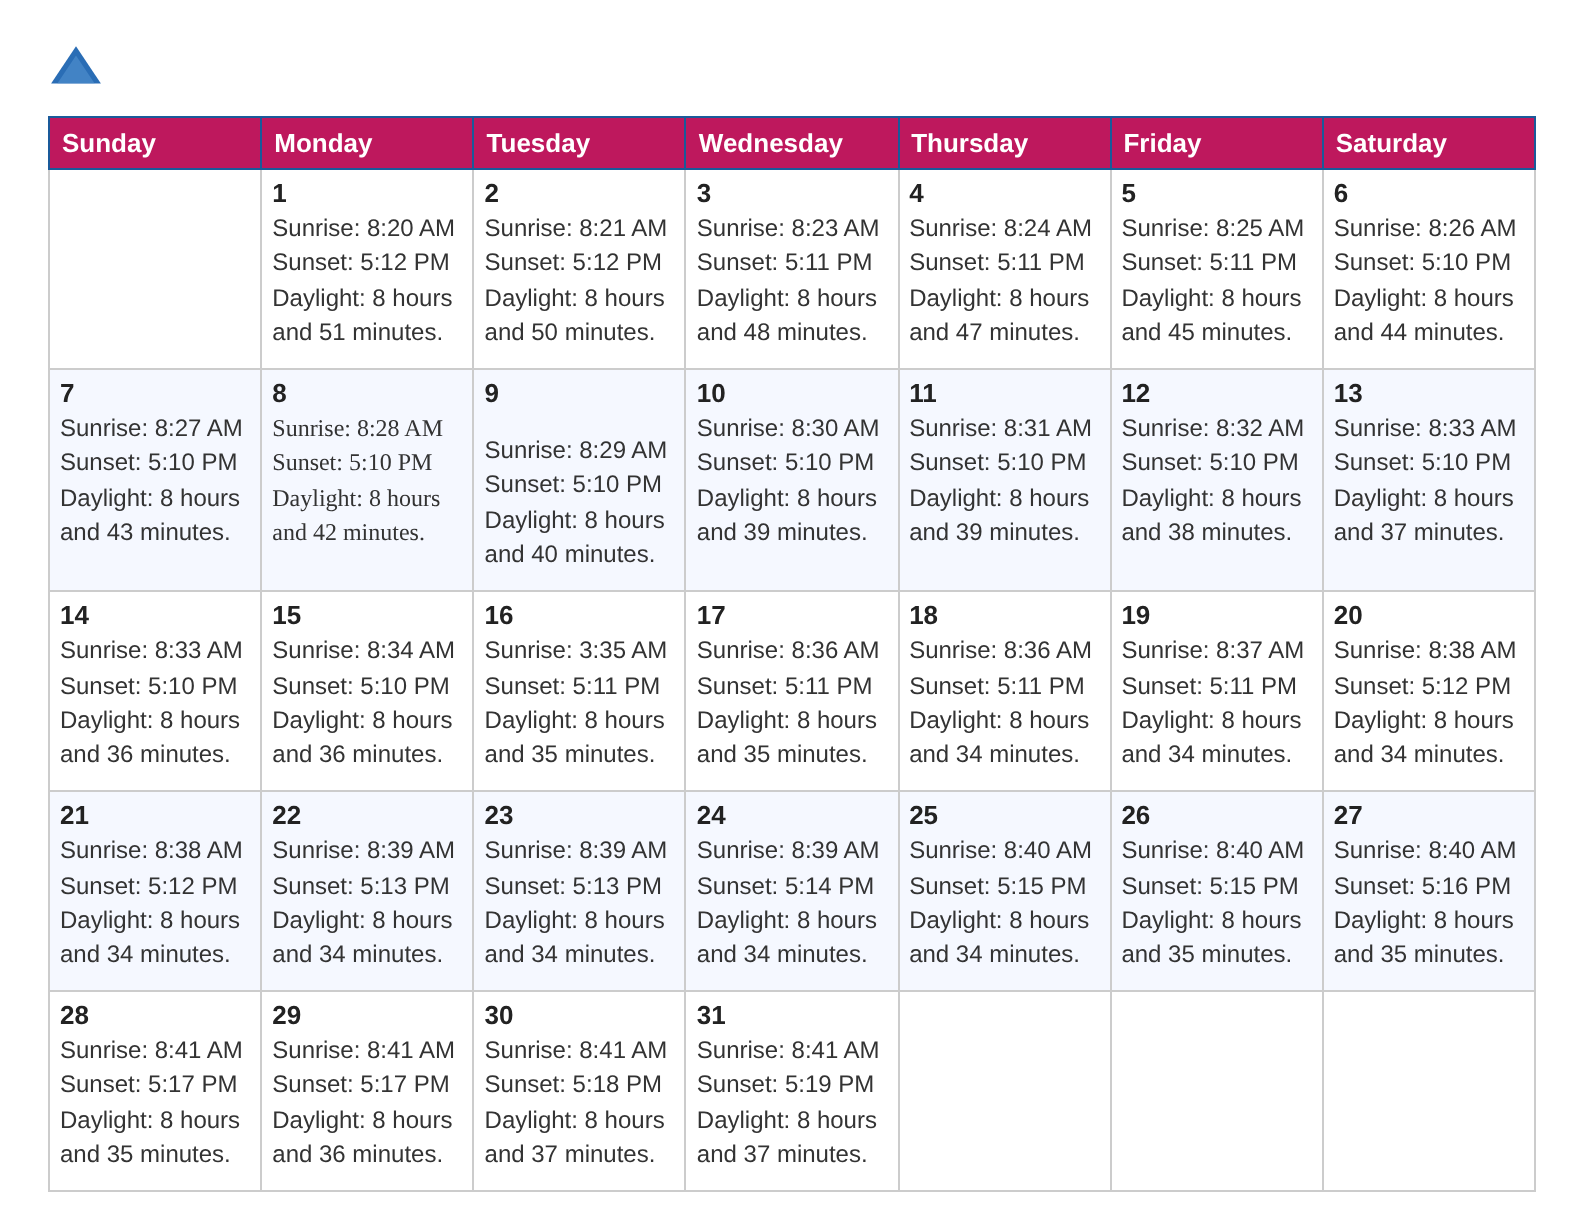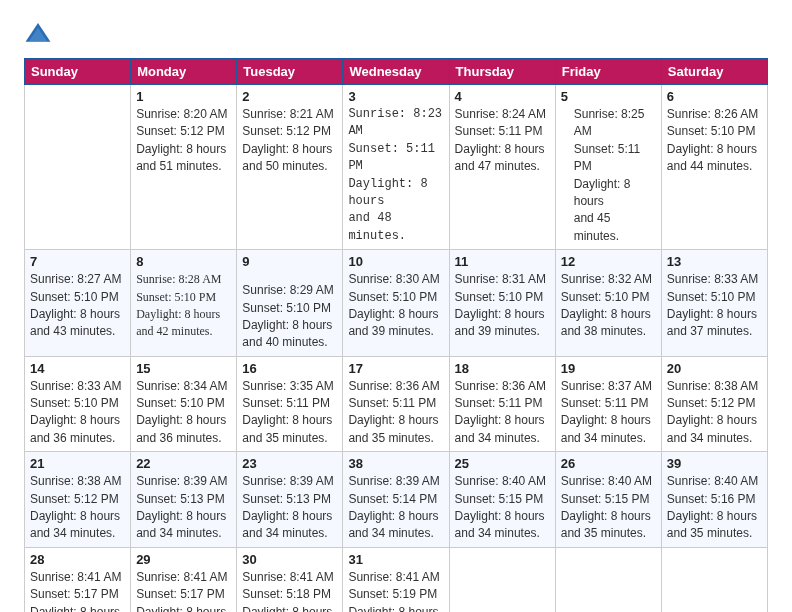--- a/index.html
+++ b/index.html
@@ -143,35 +143,35 @@
           </td>
           <td>
             <span class="day-num">2</span>
             <div class="day-info" style="white-space: pre-line;">Sunrise: 8:21 AM
 Sunset: 5:12 PM
 Daylight: 8 hours
 and 50 minutes.</div>
           </td>
           <td>
             <span class="day-num">3</span>
-            <div class="day-info" style="white-space: pre-line; font-family: Liberation Mono, monospace;">Sunrise: 8:23 AM
+            <div class="day-info" style="white-space: pre-line;">Sunrise: 8:23 AM
 Sunset: 5:11 PM
 Daylight: 8 hours
 and 48 minutes.</div>
           </td>
           <td>
             <span class="day-num">4</span>
             <div class="day-info" style="white-space: pre-line;">Sunrise: 8:24 AM
 Sunset: 5:11 PM
 Daylight: 8 hours
 and 47 minutes.</div>
           </td>
           <td>
             <span class="day-num">5</span>
-            <div class="day-info" style="white-space: pre-line; margin-left: 13px;">Sunrise: 8:25 AM
+            <div class="day-info" style="white-space: pre-line;">Sunrise: 8:25 AM
 Sunset: 5:11 PM
 Daylight: 8 hours
 and 45 minutes.</div>
           </td>
           <td>
             <span class="day-num">6</span>
             <div class="day-info" style="white-space: pre-line;">Sunrise: 8:26 AM
 Sunset: 5:10 PM
 Daylight: 8 hours
 and 44 minutes.</div>
@@ -295,42 +295,42 @@
 and 34 minutes.</div>
           </td>
           <td>
             <span class="day-num">23</span>
             <div class="day-info" style="white-space: pre-line;">Sunrise: 8:39 AM
 Sunset: 5:13 PM
 Daylight: 8 hours
 and 34 minutes.</div>
           </td>
           <td>
-            <span class="day-num">38</span>
+            <span class="day-num">24</span>
             <div class="day-info" style="white-space: pre-line;">Sunrise: 8:39 AM
 Sunset: 5:14 PM
 Daylight: 8 hours
 and 34 minutes.</div>
           </td>
           <td>
             <span class="day-num">25</span>
             <div class="day-info" style="white-space: pre-line;">Sunrise: 8:40 AM
 Sunset: 5:15 PM
 Daylight: 8 hours
 and 34 minutes.</div>
           </td>
           <td>
             <span class="day-num">26</span>
             <div class="day-info" style="white-space: pre-line;">Sunrise: 8:40 AM
 Sunset: 5:15 PM
 Daylight: 8 hours
 and 35 minutes.</div>
           </td>
           <td>
-            <span class="day-num">39</span>
+            <span class="day-num">27</span>
             <div class="day-info" style="white-space: pre-line;">Sunrise: 8:40 AM
 Sunset: 5:16 PM
 Daylight: 8 hours
 and 35 minutes.</div>
           </td>
         </tr>
         <tr>
           <td>
             <span class="day-num">28</span>
             <div class="day-info" style="white-space: pre-line;">Sunrise: 8:41 AM

